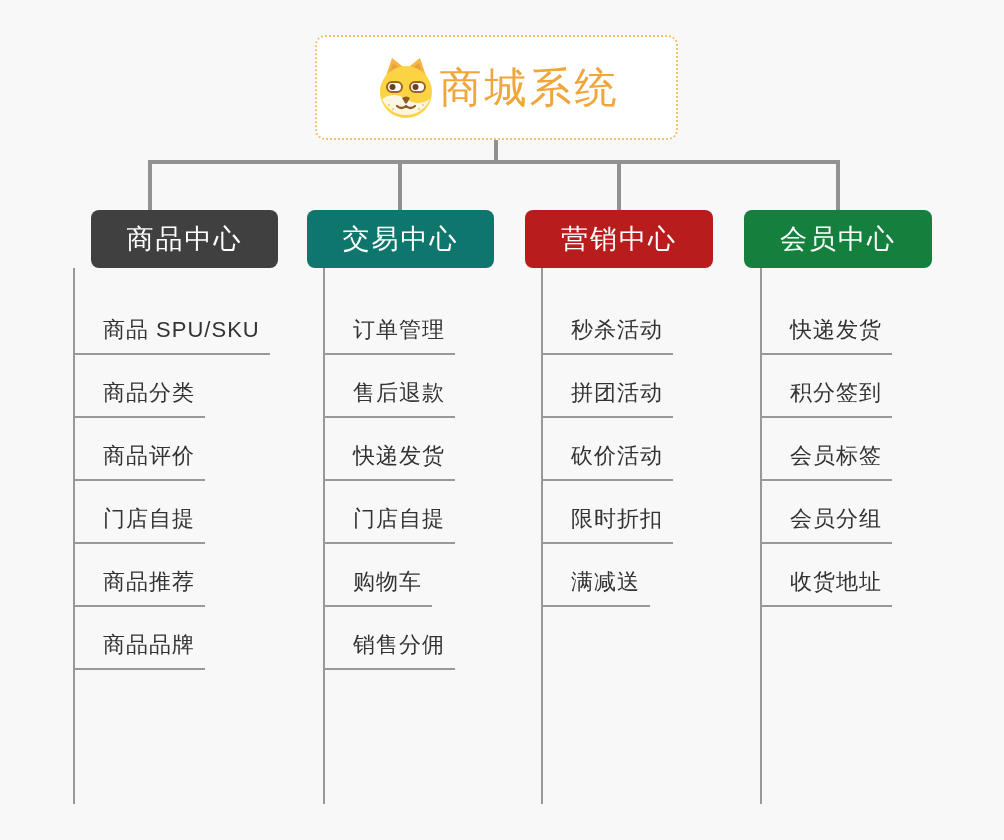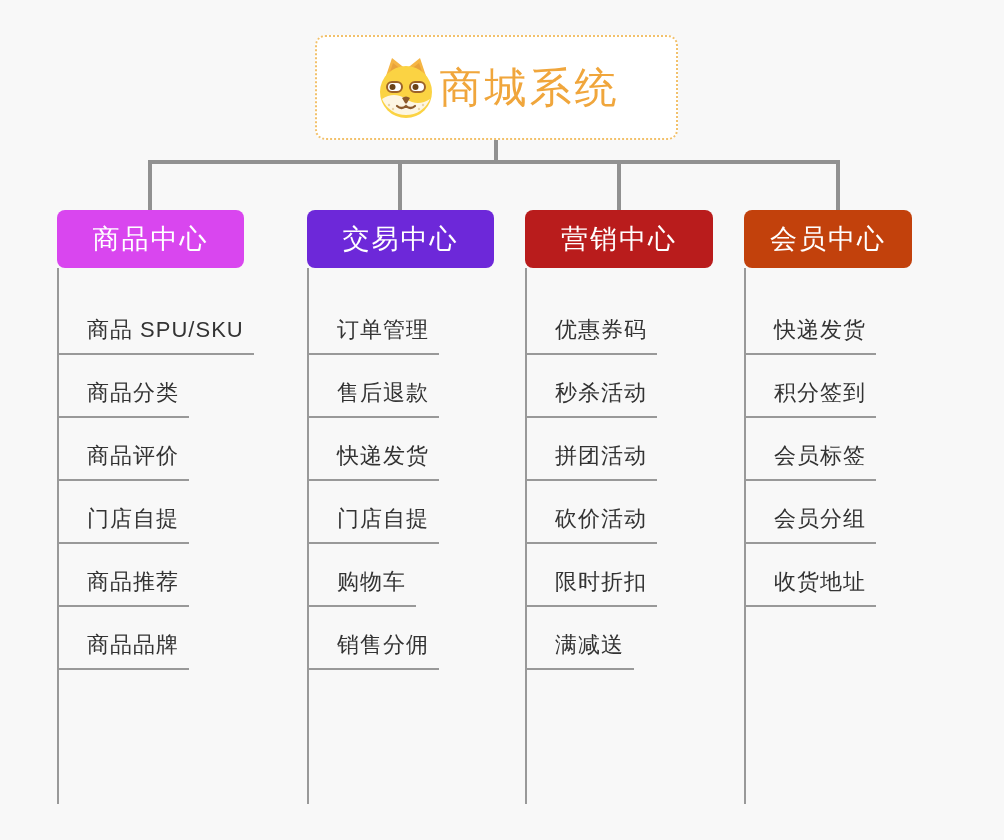--- a/index.html
+++ b/index.html
@@ -34,21 +34,21 @@
     white-space:nowrap;
   }
 
   
   .branch { position:absolute; top:210px; }
   .branch-box {
     height:58px; border-radius:8px;
     display:flex; align-items:center; justify-content:center;
   }
   .branch-label { color:var(--branch-text, #FFFFFF); font-size:27px; letter-spacing:2px; white-space:nowrap; }
-  .kids { position:relative; }
+  .kids { position:relative; margin-left:16px; }
   .vline { position:absolute; left:0; top:0; width:2px; height:536px; background:var(--child-line, #999999); }
   .kid-row { height:63px; display:flex; align-items:flex-end; }
   .vline + .kid-row { height:87px; }
   .kid {
     font-size:22px; letter-spacing:1px;
     color:var(--child-text, #333333);
     padding:0 10px 8px 30px;
     border-bottom:2px solid var(--child-line, #999999);
     white-space:nowrap;
   }
@@ -84,21 +84,21 @@
         <circle cx="19" cy="54" r="1.2" fill="#E9D3A6"></circle>
         <circle cx="49" cy="50" r="1.2" fill="#E9D3A6"></circle>
         <circle cx="45" cy="54" r="1.2" fill="#E9D3A6"></circle>
       </svg>
     </span>
     <span class="root-title">商城系统</span>
   </div>
 
   <div id="branches">
   <div class="branch" style="left: 57px;">
-    <div class="branch-box" style="background: #d946ef; width: 187px;">
+    <div class="branch-box" style="background: #404040; width: 187px; margin-left: 34px;">
       <span class="branch-label">商品中心</span>
     </div>
     <div class="kids">
       <div class="vline"></div>
     <div class="kid-row">
             <div class="kid">商品 SPU/SKU</div>
           </div>
           <div class="kid-row">
             <div class="kid">商品分类</div>
           </div>
@@ -111,21 +111,21 @@
           <div class="kid-row">
             <div class="kid">商品推荐</div>
           </div>
           <div class="kid-row">
             <div class="kid">商品品牌</div>
           </div>
         </div>
   </div>
 
   <div class="branch" style="left: 307px;">
-    <div class="branch-box" style="background: #6d28d9; width: 187px;">
+    <div class="branch-box" style="background: #0f766e; width: 187px;">
       <span class="branch-label">交易中心</span>
     </div>
     <div class="kids">
       <div class="vline"></div>
     <div class="kid-row">
             <div class="kid">订单管理</div>
           </div>
           <div class="kid-row">
             <div class="kid">售后退款</div>
           </div>
@@ -143,43 +143,40 @@
           </div>
         </div>
   </div>
 
   <div class="branch" style="left: 525px;">
     <div class="branch-box" style="background: #b91c1c; width: 188px;">
       <span class="branch-label">营销中心</span>
     </div>
     <div class="kids">
       <div class="vline"></div>
-    <div class="kid-row">
-            <div class="kid">优惠券码</div>
-          </div>
           <div class="kid-row">
             <div class="kid">秒杀活动</div>
           </div>
           <div class="kid-row">
             <div class="kid">拼团活动</div>
           </div>
           <div class="kid-row">
             <div class="kid">砍价活动</div>
           </div>
           <div class="kid-row">
             <div class="kid">限时折扣</div>
           </div>
           <div class="kid-row">
             <div class="kid">满减送</div>
           </div>
         </div>
   </div>
 
   <div class="branch" style="left: 744px;">
-    <div class="branch-box" style="background: #c2410c; width: 168px;">
+    <div class="branch-box" style="background: #15803d; width: 188px;">
       <span class="branch-label">会员中心</span>
     </div>
     <div class="kids">
       <div class="vline"></div>
           <div class="kid-row">
             <div class="kid">快递发货</div>
           </div>
           <div class="kid-row">
             <div class="kid">积分签到</div>
           </div>

